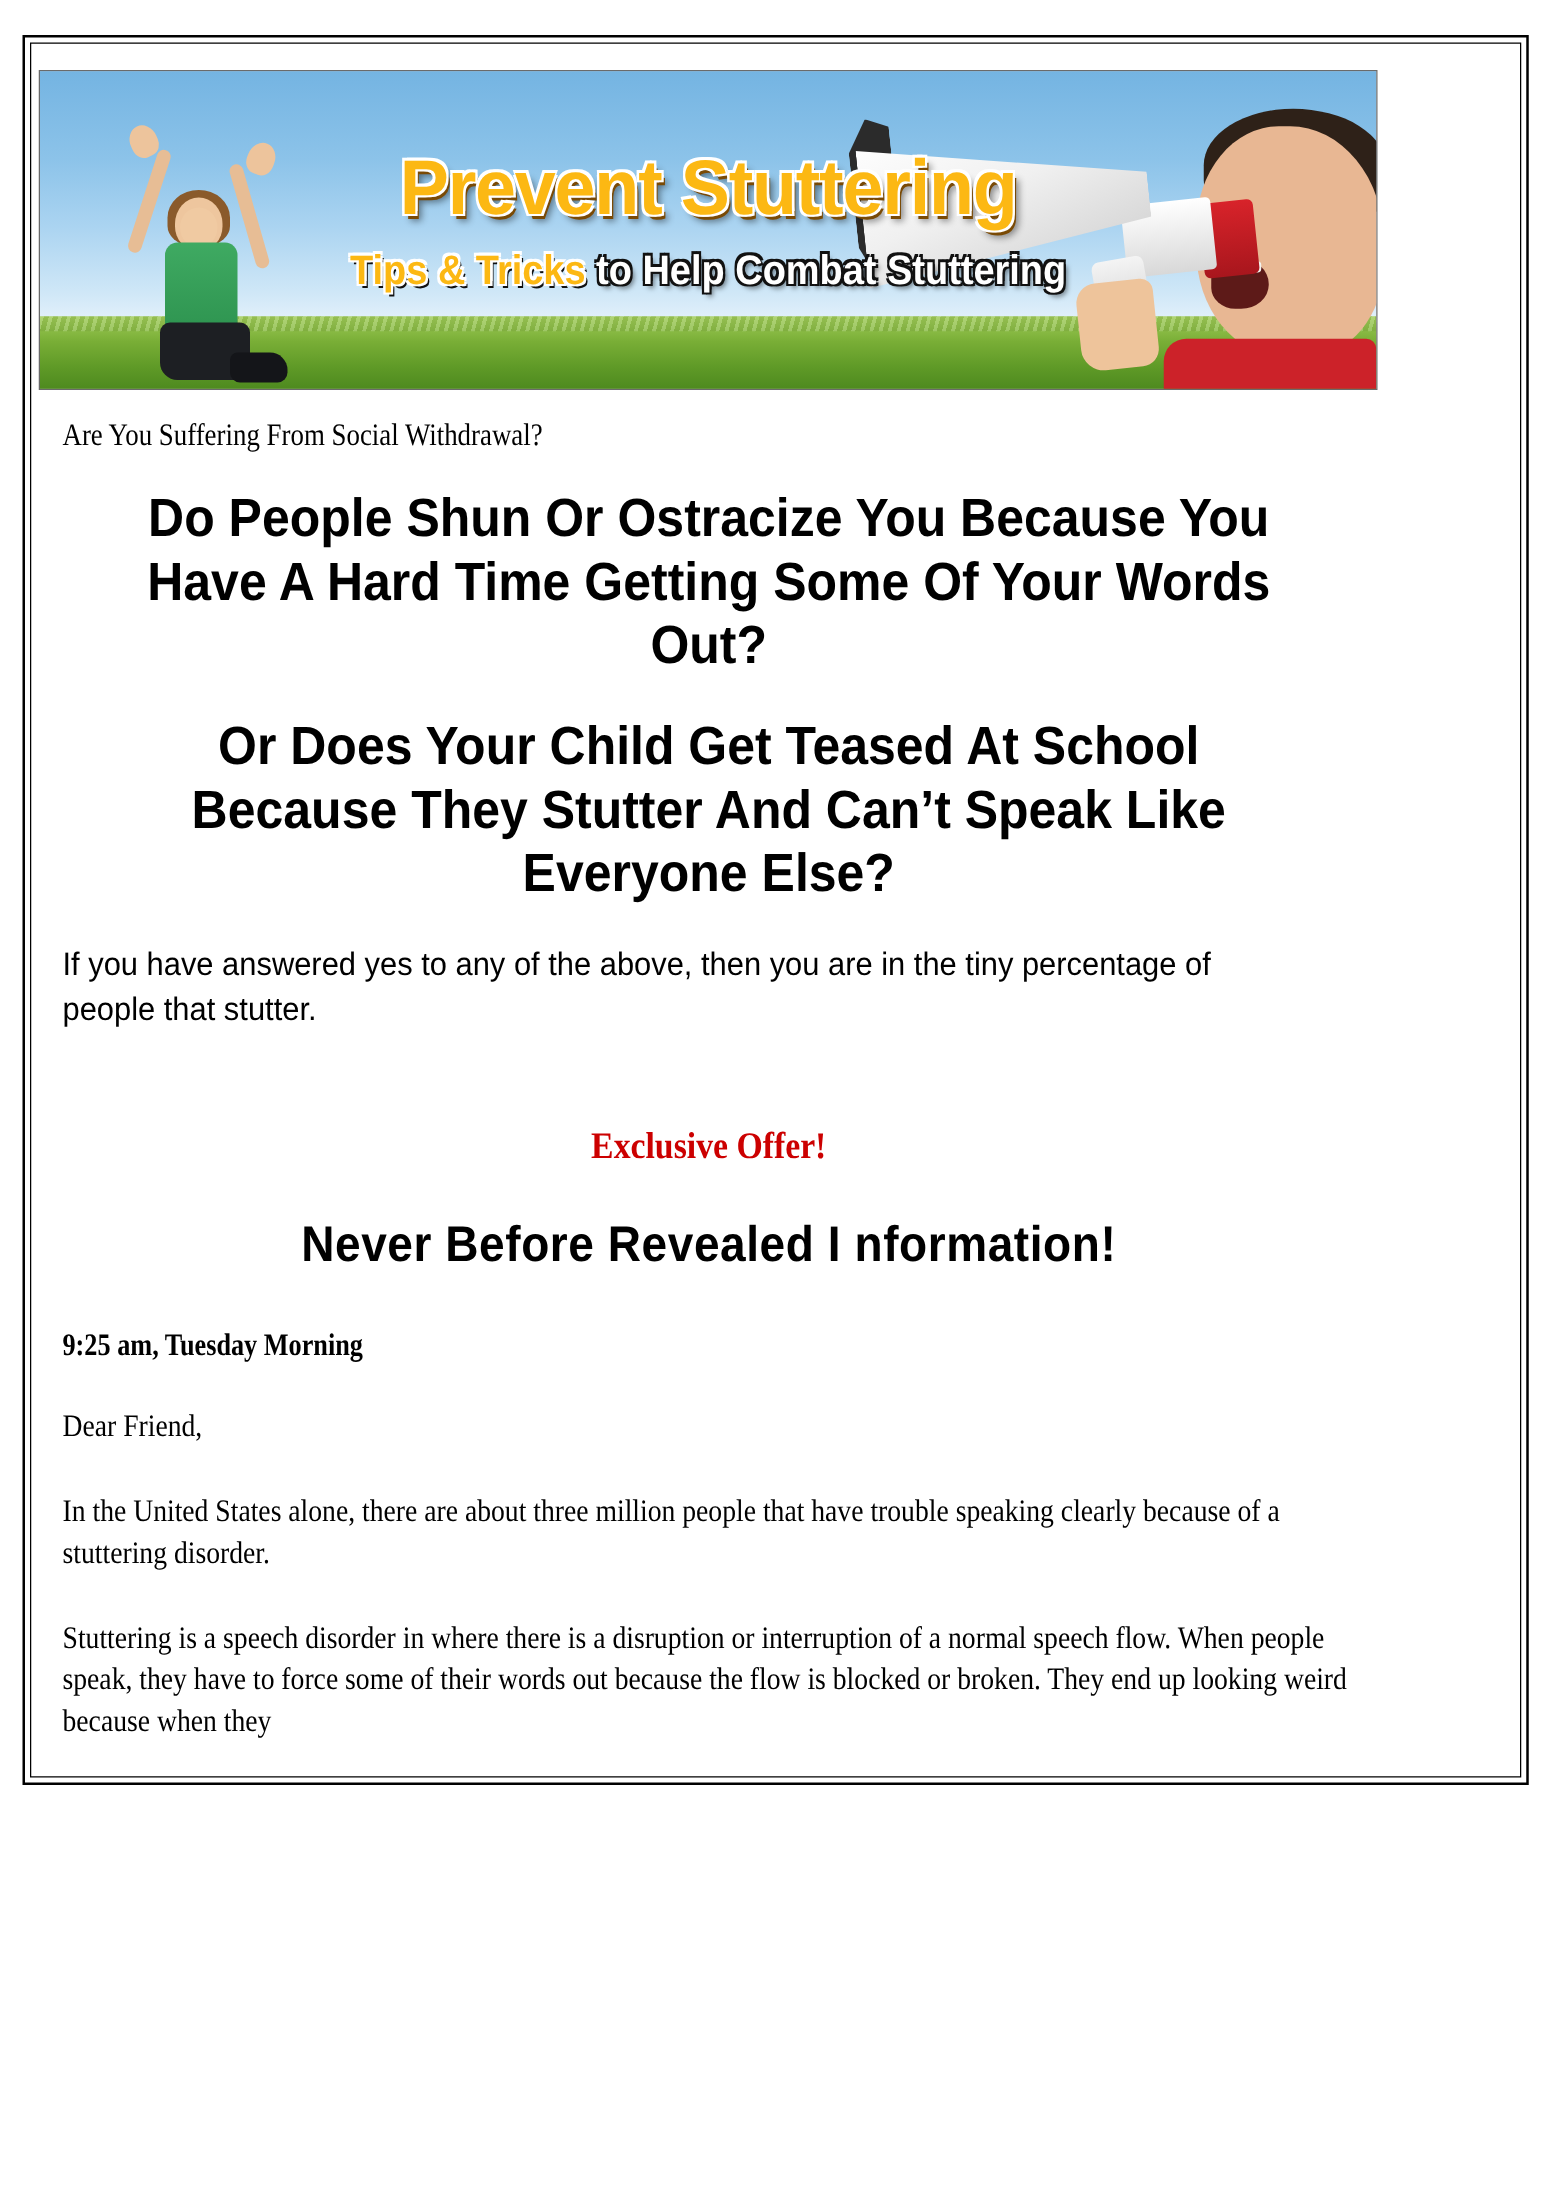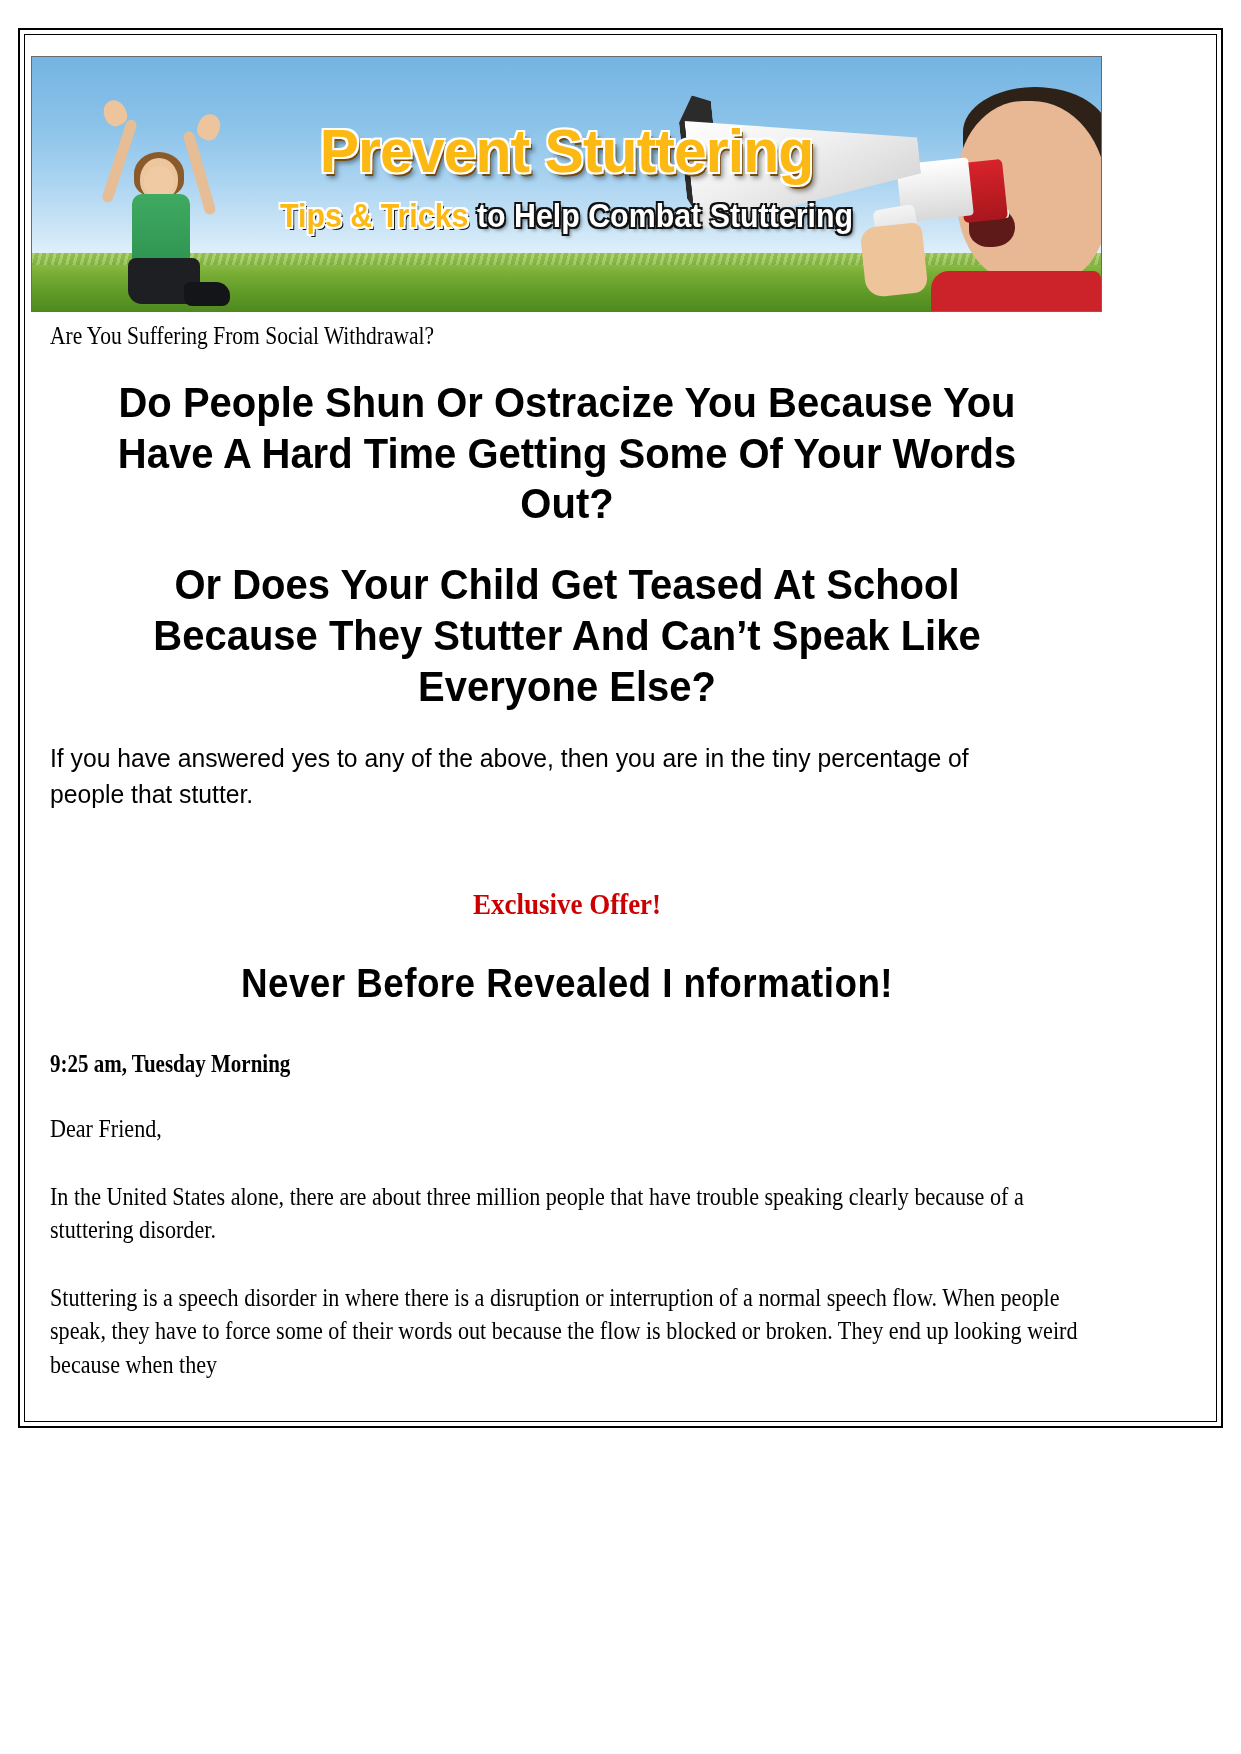--- a/index.html
+++ b/index.html
@@ -203,21 +203,21 @@
   .banner-sub .hl {
     color: #fcb813;
     text-shadow: -2px -2px 0 #fff, 2px -2px 0 #fff, -2px 2px 0 #fff, 2px 2px 0 #fff, 3px 3px 0 #111;
   }
   .banner-sub .wt {
     color: #ffffff;
     text-shadow: -2px -2px 0 #111, 2px -2px 0 #111, -2px 2px 0 #111, 2px 2px 0 #111, 3px 3px 4px rgba(0,0,0,.5);
   }
 
   
-  .body-area { padding: 9px 18px 0 19px; }
+  .body-area { padding: 22px 18px 0 19px; }
 
   .kicker {
     font-family: "Liberation Serif", serif;
     font-size: 25px;
     line-height: 1.2;
     color: #000;
     margin: 0 0 26px 0;
     transform: scaleX(0.86);
     transform-origin: left center;
     white-space: nowrap;

